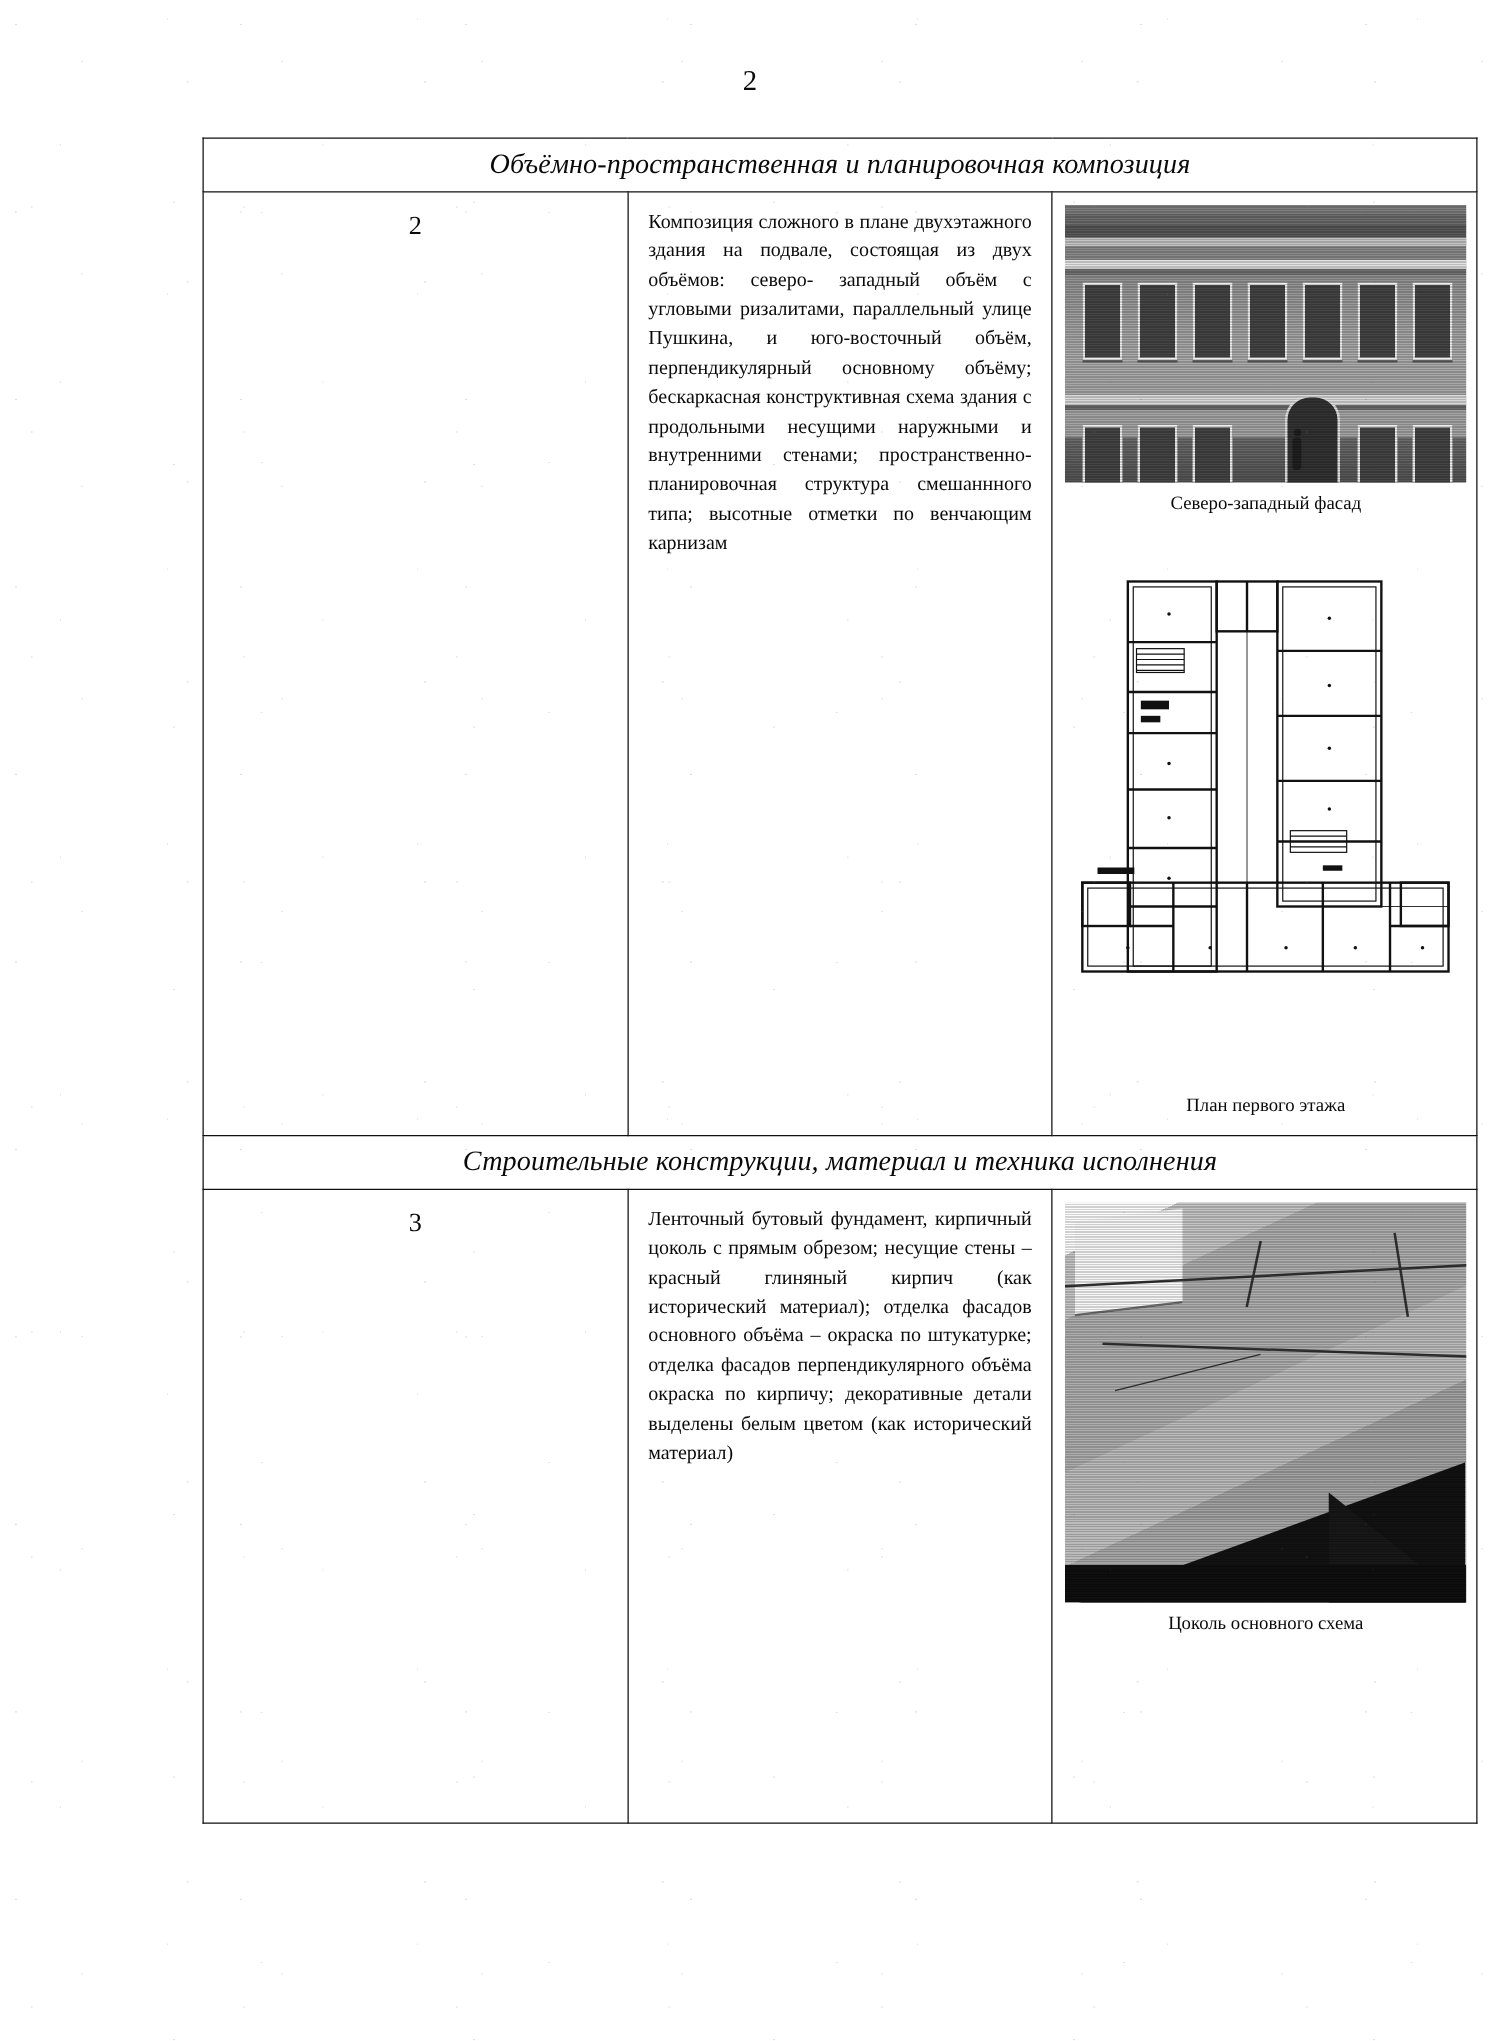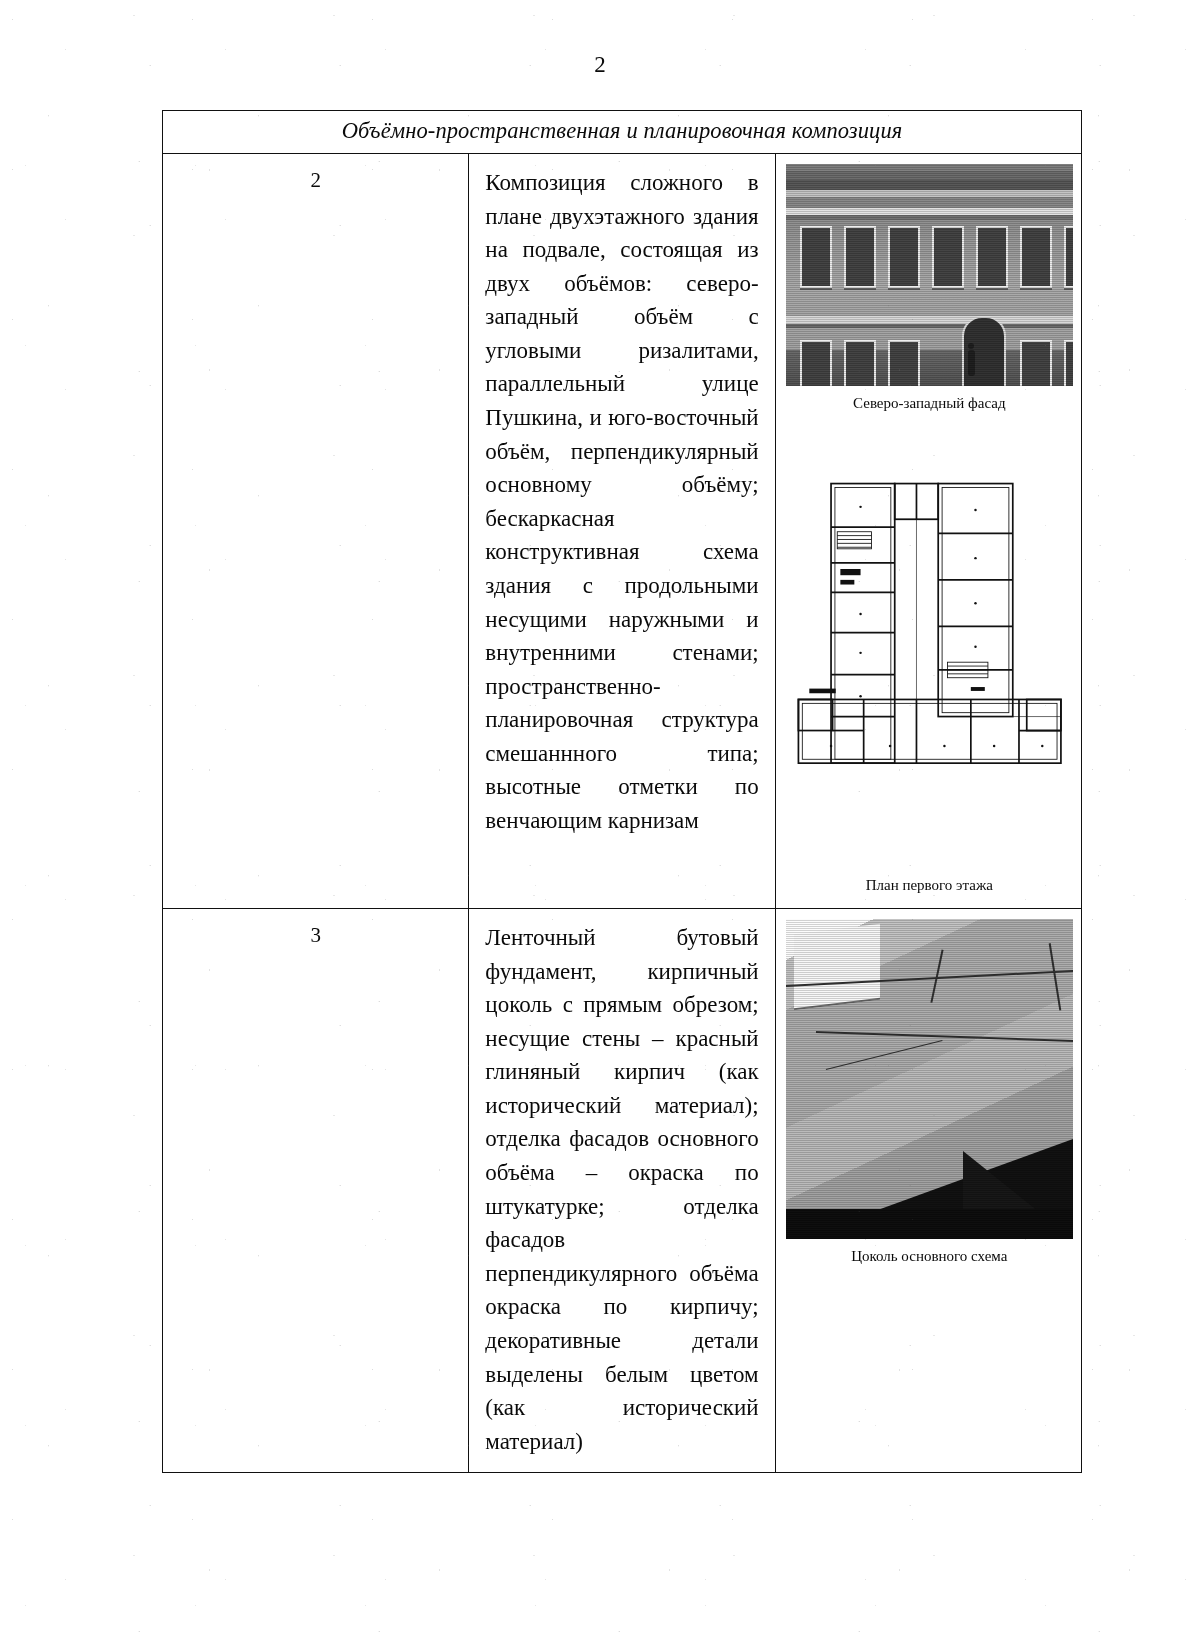--- a/index.html
+++ b/index.html
@@ -43,21 +43,21 @@
     width: 1200px;
     text-align: center;
     font-size: 23px;
     font-family: "Liberation Serif", serif;
   }
 
   .doc-table {
     position: absolute;
     left: 162px;
     top: 110px;
-    width: 920px;
+    width: 1020px;
     border-collapse: collapse;
     table-layout: fixed;
   }
 
   .doc-table td {
     border: 1.6px solid #111;
     vertical-align: top;
     padding: 0;
     background: #fff;
   }
@@ -86,21 +86,21 @@
   .text-cell {
     width: 428px;
     padding: 12px 16px 14px 16px !important;
   }
   .fig-cell {
     width: 388px;
     padding: 10px 8px 10px 10px !important;
   }
 
   .body-text {
-    font-size: 23px;
+    font-size: 16px;
     line-height: 1.46;
     text-align: justify;
     text-align-last: left;
     hyphens: none;
     font-family: "Liberation Serif", serif;
   }
 
   .fig-caption {
     text-align: center;
     font-size: 15px;
@@ -355,20 +355,25 @@
               <line x1="140" y1="68" x2="196" y2="68"></line>
             </g>
           </svg>
         </div>
         <div class="fig-caption">План первого этажа</div>
       </div>
 
     </td>
   </tr>
 
+  <tr class="section-row">
+    <td colspan="3">
+      <div class="section-title">Строительные конструкции, материал и техника исполнения</div>
+    </td>
+  </tr>
 
   <tr>
     <td class="num-cell">3</td>
     <td class="text-cell" style="height:480px">
       <div class="body-text">Ленточный бутовый фундамент, кирпичный цоколь с прямым обрезом; несущие стены – красный глиняный кирпич (как исторический материал); отделка фасадов основного объёма – окраска по штукатурке; отделка фасадов перпендикулярного объёма окраска по кирпичу; декоративные детали выделены белым цветом (как исторический материал)</div>
     </td>
     <td class="fig-cell">
       <div class="figure-block">
         <div class="photo plinth">
           <div class="lightpatch"></div>

